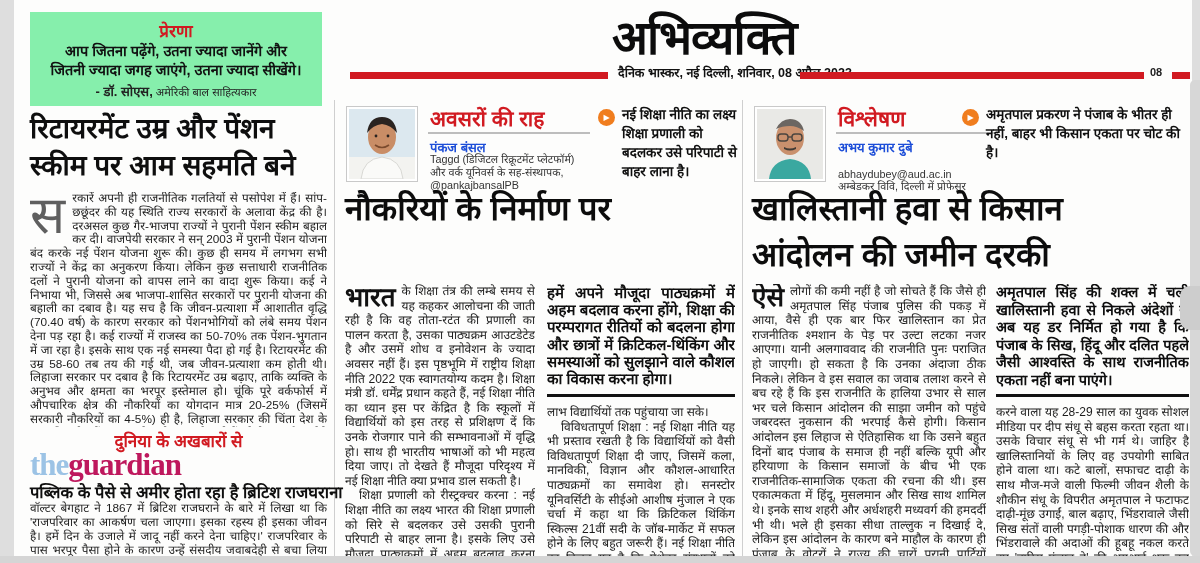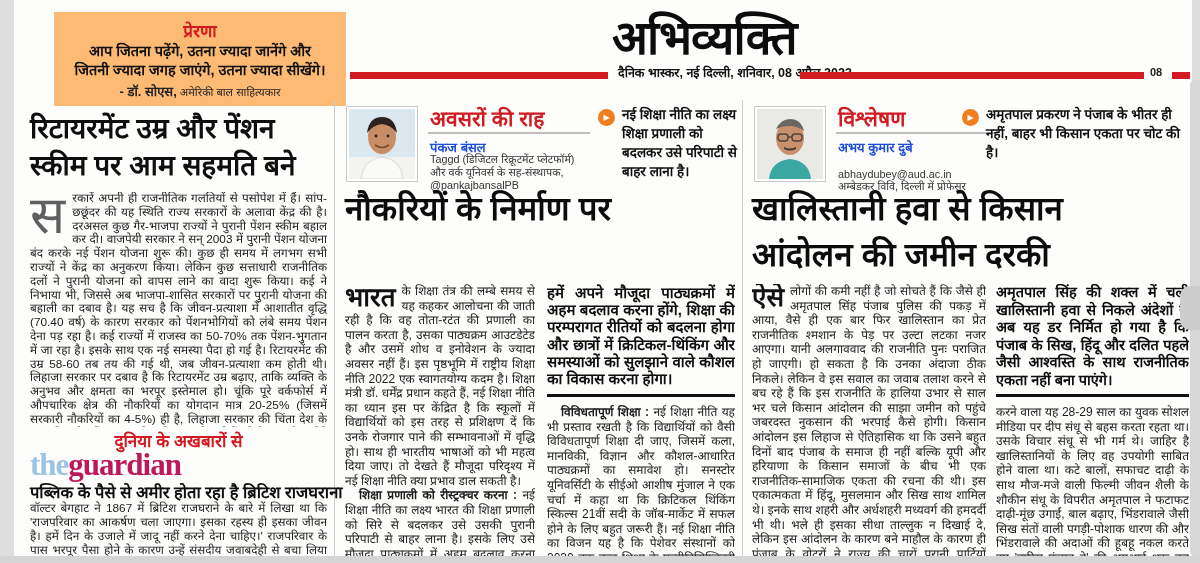--- a/index.html
+++ b/index.html
@@ -8,21 +8,21 @@
   .paper { position:absolute; left:14px; top:0; width:1178px; height:556px; background:#fdfdfc; }
   .abs { position:absolute; }
 
   
   .masthead-title { left:612px; top:4px; font-size:47px; font-weight:800; letter-spacing:-1px; color:#0c0c0c; }
   .redbar { background:#d11a21; height:7px; top:72px; }
   .dateline { left:618px; top:64px; font-size:12.5px; font-weight:bold; color:#111; }
   .pagenum { left:1150px; top:66px; font-size:11px; font-weight:bold; color:#222; }
 
   
-  .insp { left:30px; top:12px; width:292px; height:94px; background:#fdba74; text-align:center; padding-top:7px;margin-left:24px; }
+  .insp { left:30px; top:12px; width:292px; height:94px; background:#86efac; text-align:center; padding-top:7px; }
   .insp-label { color:#d11a21; font-size:17px; font-weight:800; }
   .insp-line { font-size:14.5px; font-weight:bold; color:#111; line-height:18.5px; }
   .insp-attr { font-size:11px; color:#222; margin-top:3px; }
   .insp-attr b { font-size:13px; }
 
   
   .vdiv { width:1px; background:#cfcfcf; top:100px; height:456px; }
 
   
   .lh { left:30px; top:110px; width:300px; font-size:28px; line-height:37px; font-weight:800; color:#0e0e0e; white-space:nowrap; }
@@ -43,21 +43,21 @@
   .auth-bio { font-size:10.8px; line-height:13px; color:#333; }
   .teaser { font-size:13.5px; line-height:19px; font-weight:bold; color:#0f0f0f; }
   .bullet { width:17px; height:17px; border-radius:50%; background:#f07d1e; color:#fff; font-size:8px; line-height:17px; text-align:center; }
 
   
   .bigh { font-size:33px; line-height:46px; font-weight:800; color:#0c0c0c; white-space:nowrap; }
 
   
   .col { text-align:justify; font-size:12px; line-height:14.6px; color:#1c1c1c; overflow:hidden; }
   .col p.ind { text-indent:14px; }
-  .runin { font-weight:bold; }
+  .runin { font-weight:normal; }
   .dropcap-b { float:left; font-size:26px; line-height:25px; font-weight:800; color:#111; padding:1px 6px 0 0; }
   .pullq { font-weight:bold; font-size:15px; line-height:17.2px; color:#0e0e0e; text-align:justify; }
   .qrule { height:3px; background:#111; }
 </style>
 </head>
 <body>
 
 <div class="paper"></div>
 
 <div class="abs insp">
@@ -116,20 +116,21 @@
 <div class="abs col" style="left:345px; top:284px; width:190px; height:272px;">
   <p><span class="dropcap-b">भारत</span><span>के शिक्षा तंत्र की लम्बे समय से यह कहकर आलोचना की जाती रही है कि वह तोता-रटंत की प्रणाली का पालन करता है, उसका पाठ्यक्रम आउटडेटेड है और उसमें शोध व इनोवेशन के ज्यादा अवसर नहीं हैं। इस पृष्ठभूमि में राष्ट्रीय शिक्षा नीति 2022 एक स्वागतयोग्य कदम है। शिक्षा मंत्री डॉ. धर्मेंद्र प्रधान कहते हैं, नई शिक्षा नीति का ध्यान इस पर केंद्रित है कि स्कूलों में विद्यार्थियों को इस तरह से प्रशिक्षण दें कि उनके रोजगार पाने की सम्भावनाओं में वृद्धि हो। साथ ही भारतीय भाषाओं को भी महत्व दिया जाए। तो देखते हैं मौजूदा परिदृश्य में नई शिक्षा नीति क्या प्रभाव डाल सकती है।</span></p>
   <p class="ind"><span class="runin">शिक्षा प्रणाली को रीस्ट्रक्चर करना :</span><span> नई शिक्षा नीति का लक्ष्य भारत की शिक्षा प्रणाली को सिरे से बदलकर उसे उसकी पुरानी परिपाटी से बाहर लाना है। इसके लिए उसे मौजूदा पाठ्यक्रमों में अहम बदलाव करना होंगे, शिक्षा की परम्परागत रीतियों को बदलना होगा और छात्रों में क्रिटिकल-थिंकिंग और समस्याओं को सुलझाने वाले कौशल का विकास करना होगा।</span></p>
 
 </div>
 
 <div class="abs" style="left:547px; top:284px; width:188px; height:272px; overflow:hidden;">
   <div class="pullq" style="height:104px; overflow:hidden;">हमें अपने मौजूदा पाठ्यक्रमों में अहम बदलाव करना होंगे, शिक्षा की परम्परागत रीतियों को बदलना होगा और छात्रों में क्रिटिकल-थिंकिंग और समस्याओं को सुलझाने वाले कौशल का विकास करना होगा।</div>
   <div class="qrule" style="margin:6px 0 8px 0;"></div>
   <div class="col">
+    <p>लाभ विद्यार्थियों तक पहुंचाया जा सके।</p>
     <p class="ind"><span class="runin">विविधतापूर्ण शिक्षा :</span><span> नई शिक्षा नीति यह भी प्रस्ताव रखती है कि विद्यार्थियों को वैसी विविधतापूर्ण शिक्षा दी जाए, जिसमें कला, मानविकी, विज्ञान और कौशल-आधारित पाठ्यक्रमों का समावेश हो। सनस्टोर यूनिवर्सिटी के सीईओ आशीष मुंजाल ने एक चर्चा में कहा था कि क्रिटिकल थिंकिंग स्किल्स 21वीं सदी के जॉब-मार्केट में सफल होने के लिए बहुत जरूरी हैं। नई शिक्षा नीति का विजन यह है कि पेशेवर संस्थानों को 2030 तक उच्च शिक्षा के मल्टीडिसिप्लिनरी संस्थानों में परिवर्तित कर दिया जाए। स्टेम प्रोग्राम्स के अंडरग्रैजुएट्स व पोस्ट-ग्रैजुएट्स को सलाह दी</span></p>
   </div>
 </div>
 
 <div class="abs photo" style="left:754px; top:106px;">
   <svg viewBox="0 0 66 70">
     <rect width="66" height="70" fill="#e9e9e6"></rect>
     <path d="M12 70 Q14 52 33 50 Q52 52 54 70 Z" fill="#3aa8a0"></path>
     <ellipse cx="33" cy="29" rx="14" ry="17" fill="#c9906d"></ellipse>
     <path d="M19 20 Q24 10 33 10 Q44 10 47 22 Q40 17 33 17 Q25 17 19 20 Z" fill="#6b6662"></path>

